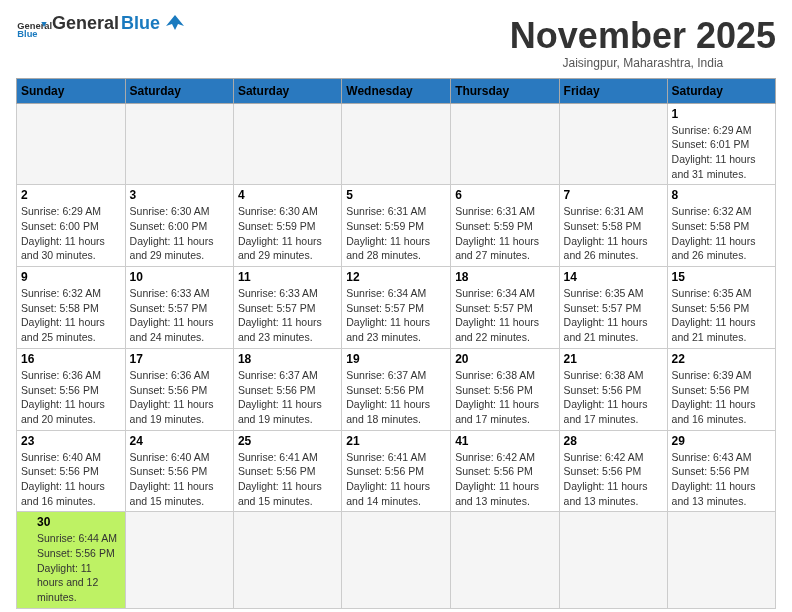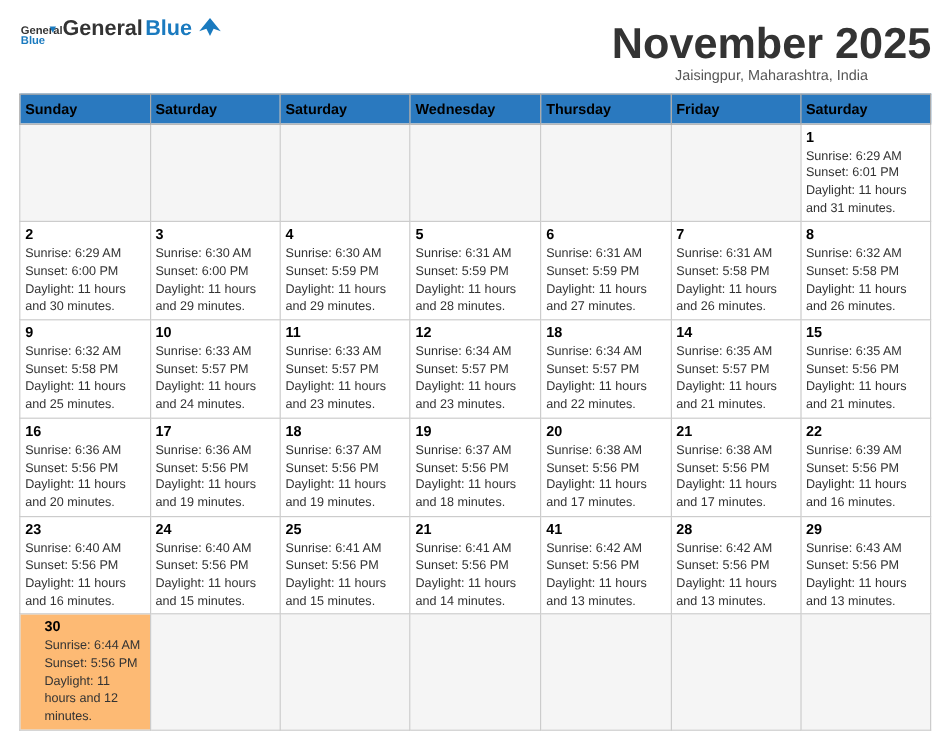--- a/index.html
+++ b/index.html
@@ -76,21 +76,21 @@
       line-height: 1.4;
       font-size: 10.5px;
     }
     .week-row td {
       height: 80px;
     }
     .last-row td {
       background: #f5f5f5;
     }
     .last-row td.has-data {
-      background: #fdba74;
+      background: #bef264;
       padding-left: 20px;
     }
   </style>
 </head>
 <body>
 
 <div class="header-section">
   <div class="logo-area">
     <div style="display:flex; align-items:center; gap:4px;">
       <svg class="logo-icon" width="50" height="30" viewBox="0 0 50 30">

